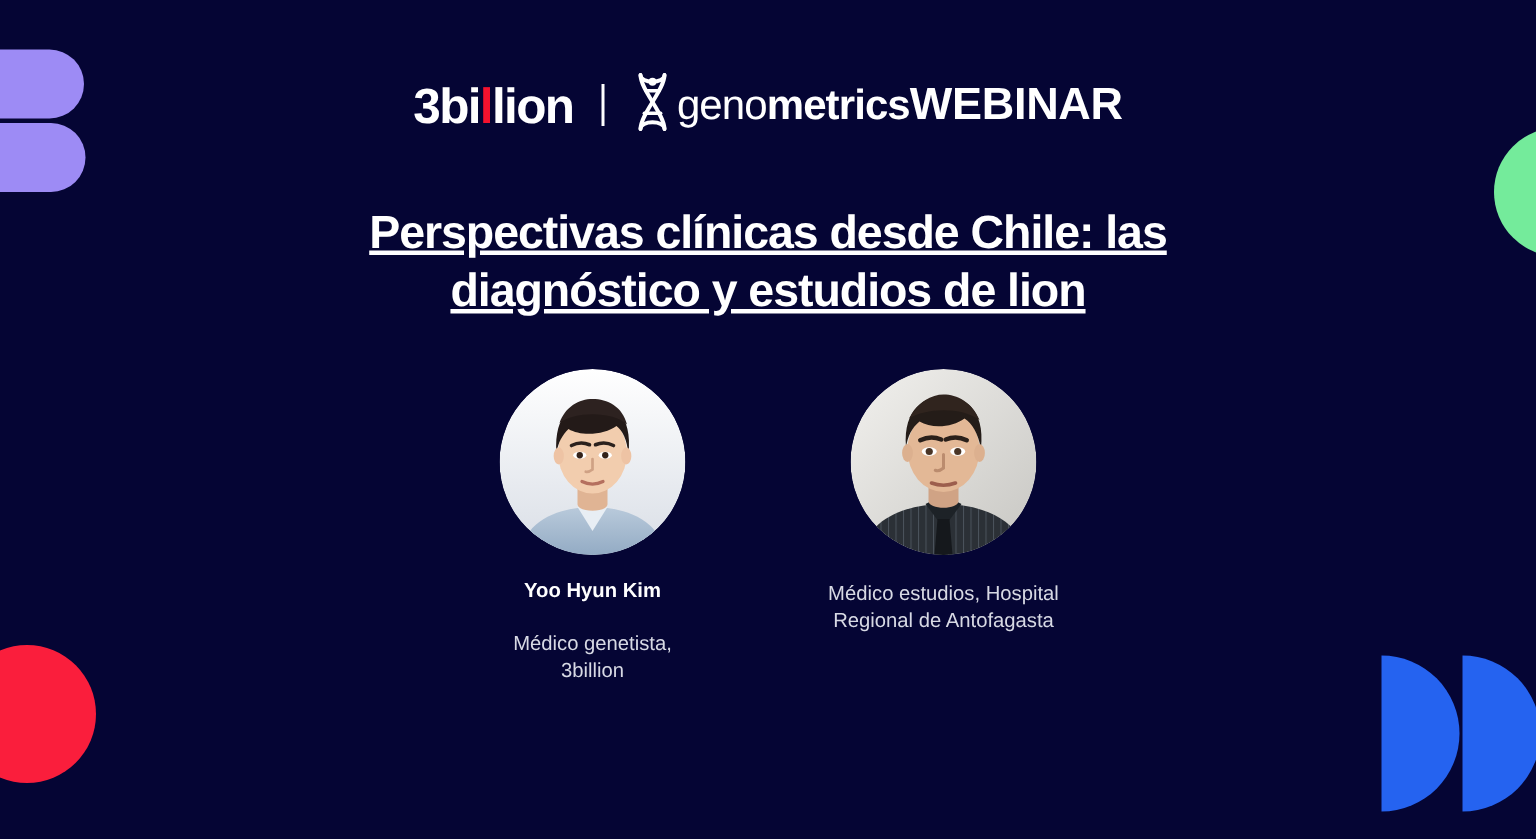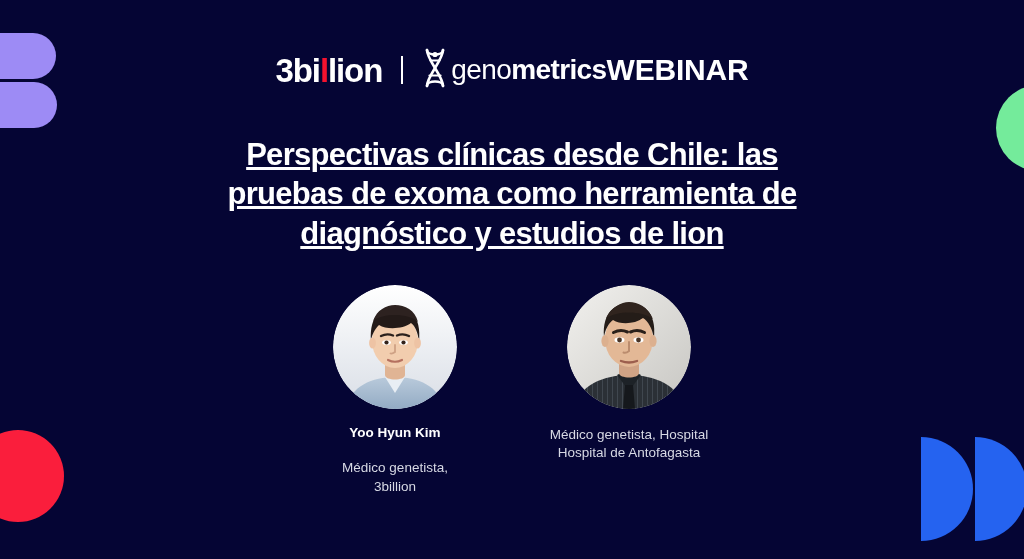--- a/index.html
+++ b/index.html
@@ -209,21 +209,20 @@
         </svg>
       </span>
       <span class="logo-genometrics"><span class="geno">geno</span><span class="metrics">metrics</span></span>
     </div>
 
     <div class="webinar-word">WEBINAR</div>
   </div>
 
   <h1 class="title">
     <span class="tline">Perspectivas clínicas desde Chile: las</span>
-    <span class="tline">pruebas de exoma como herramienta de</span>
     <span class="tline">diagnóstico y estudios de lion</span>
   </h1>
 
   <div class="speakers">
 
     <div class="speaker">
       <div class="avatar">
         <svg width="124" height="124" viewBox="0 0 124 124" xmlns="http://www.w3.org/2000/svg">
           <defs>
             <clipPath id="c1">
@@ -316,19 +315,19 @@
             <path d="M62 57 v9 q-3 2.5 -5.5 1.5" stroke="#bb8c6e" stroke-width="2" fill="none" stroke-linecap="round"></path>
 
             <path d="M54 76 q8 3 16 0" stroke="#9c5e4d" stroke-width="2.4" fill="none" stroke-linecap="round"></path>
 
             <ellipse cx="38" cy="56" rx="3.6" ry="6" fill="#dcb08f"></ellipse>
             <ellipse cx="86" cy="56" rx="3.6" ry="6" fill="#dcb08f"></ellipse>
           </g>
         </svg>
       </div>
       <div class="speaker-role">
-        <span>Médico genetista, Hospital</span><br>
-        <span>Hospital de Antofagasta</span>
+        <span>Médico estudios, Hospital</span><br>
+        <span>Regional de Antofagasta</span>
       </div>
     </div>
 
   </div>
 </div>
 
 </body></html>

